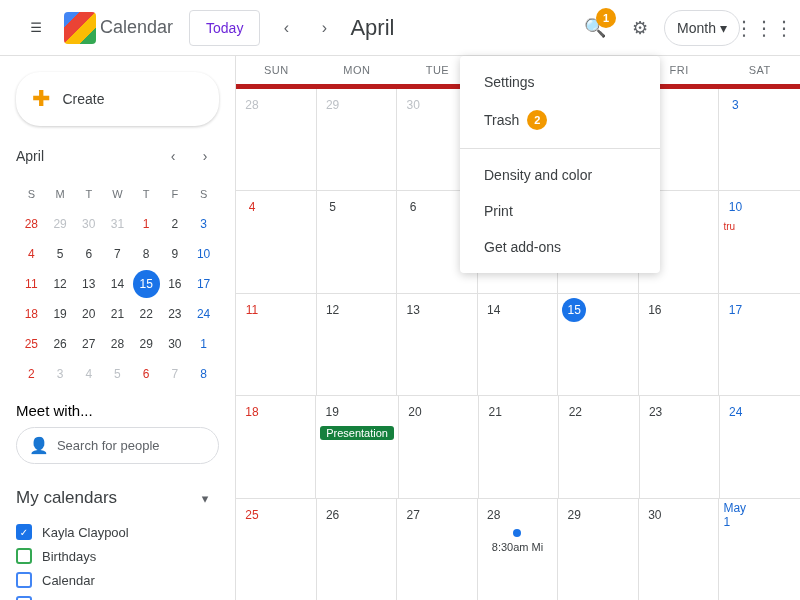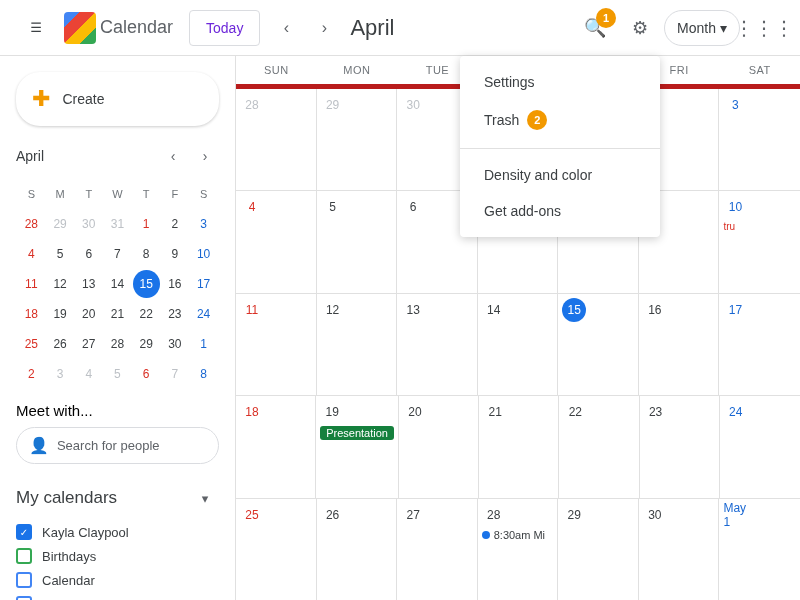--- a/index.html
+++ b/index.html
@@ -63,21 +63,21 @@
     .cal-row:last-child { border-bottom: none; }
     .cal-cell { border-right: 1px solid #e0e0e0; padding: 4px; min-height: 0; position: relative; }
     .cal-cell:last-child { border-right: none; }
     .cell-date { font-size: 12px; width: 24px; height: 24px; display: flex; align-items: center; justify-content: center; border-radius: 50%; margin-bottom: 2px; cursor: pointer; }
     .cell-date.today { background: #1a73e8; color: #fff; }
     .cell-date.other-month { color: #bdc1c6; }
     .cell-date.sunday { color: #d93025; }
     .cell-date.saturday { color: #1967d2; }
     .cell-date.may-first { color: #1967d2; }
     .event-chip { background: #15803d; color: #fff; font-size: 11px; padding: 1px 6px; border-radius: 3px; margin-bottom: 2px; cursor: pointer; white-space: nowrap; overflow: hidden; text-overflow: ellipsis; }
-    .event-dot { display: flex; align-items: center; gap: 4px; font-size: 11px; cursor: pointer; }
+    .event-dot { display: flex; align-items: center; gap: 4px; font-size: 11px; cursor: pointer; flex-direction: column; }
     .dot { width: 8px; height: 8px; border-radius: 50%; background: #1a73e8; flex-shrink: 0; }
     .truncate-text { color: #d93025; font-size: 10px; }
     .dropdown-menu { position: absolute; top: 56px; right: 140px; background: #fff; border-radius: 4px; box-shadow: 0 2px 10px rgba(0,0,0,0.2); z-index: 20; min-width: 200px; padding: 8px 0; }
     .dropdown-item { padding: 10px 24px; font-size: 14px; color: #3c4043; cursor: pointer; display: flex; align-items: center; gap: 8px; position: relative; }
     .dropdown-divider { height: 1px; background: #e0e0e0; margin: 8px 0; }
     .badge-2 { width: 20px; height: 20px; background: #f29900; border-radius: 50%; display: flex; align-items: center; justify-content: center; color: #fff; font-size: 11px; font-weight: bold; }
   </style>
 </head>
 <body>
 
@@ -373,15 +373,18 @@
     </div>
     <div class="dropdown-item">
       <span>Trash</span>
       <div class="badge-2">2</div>
     </div>
     <div class="dropdown-divider"></div>
     <div class="dropdown-item">
       <span>Density and color</span>
     </div>
     <div class="dropdown-item">
+      <span>Print</span>
+    </div>
+    <div class="dropdown-item">
       <span>Get add-ons</span>
     </div>
   </div>
 
 </body></html>

